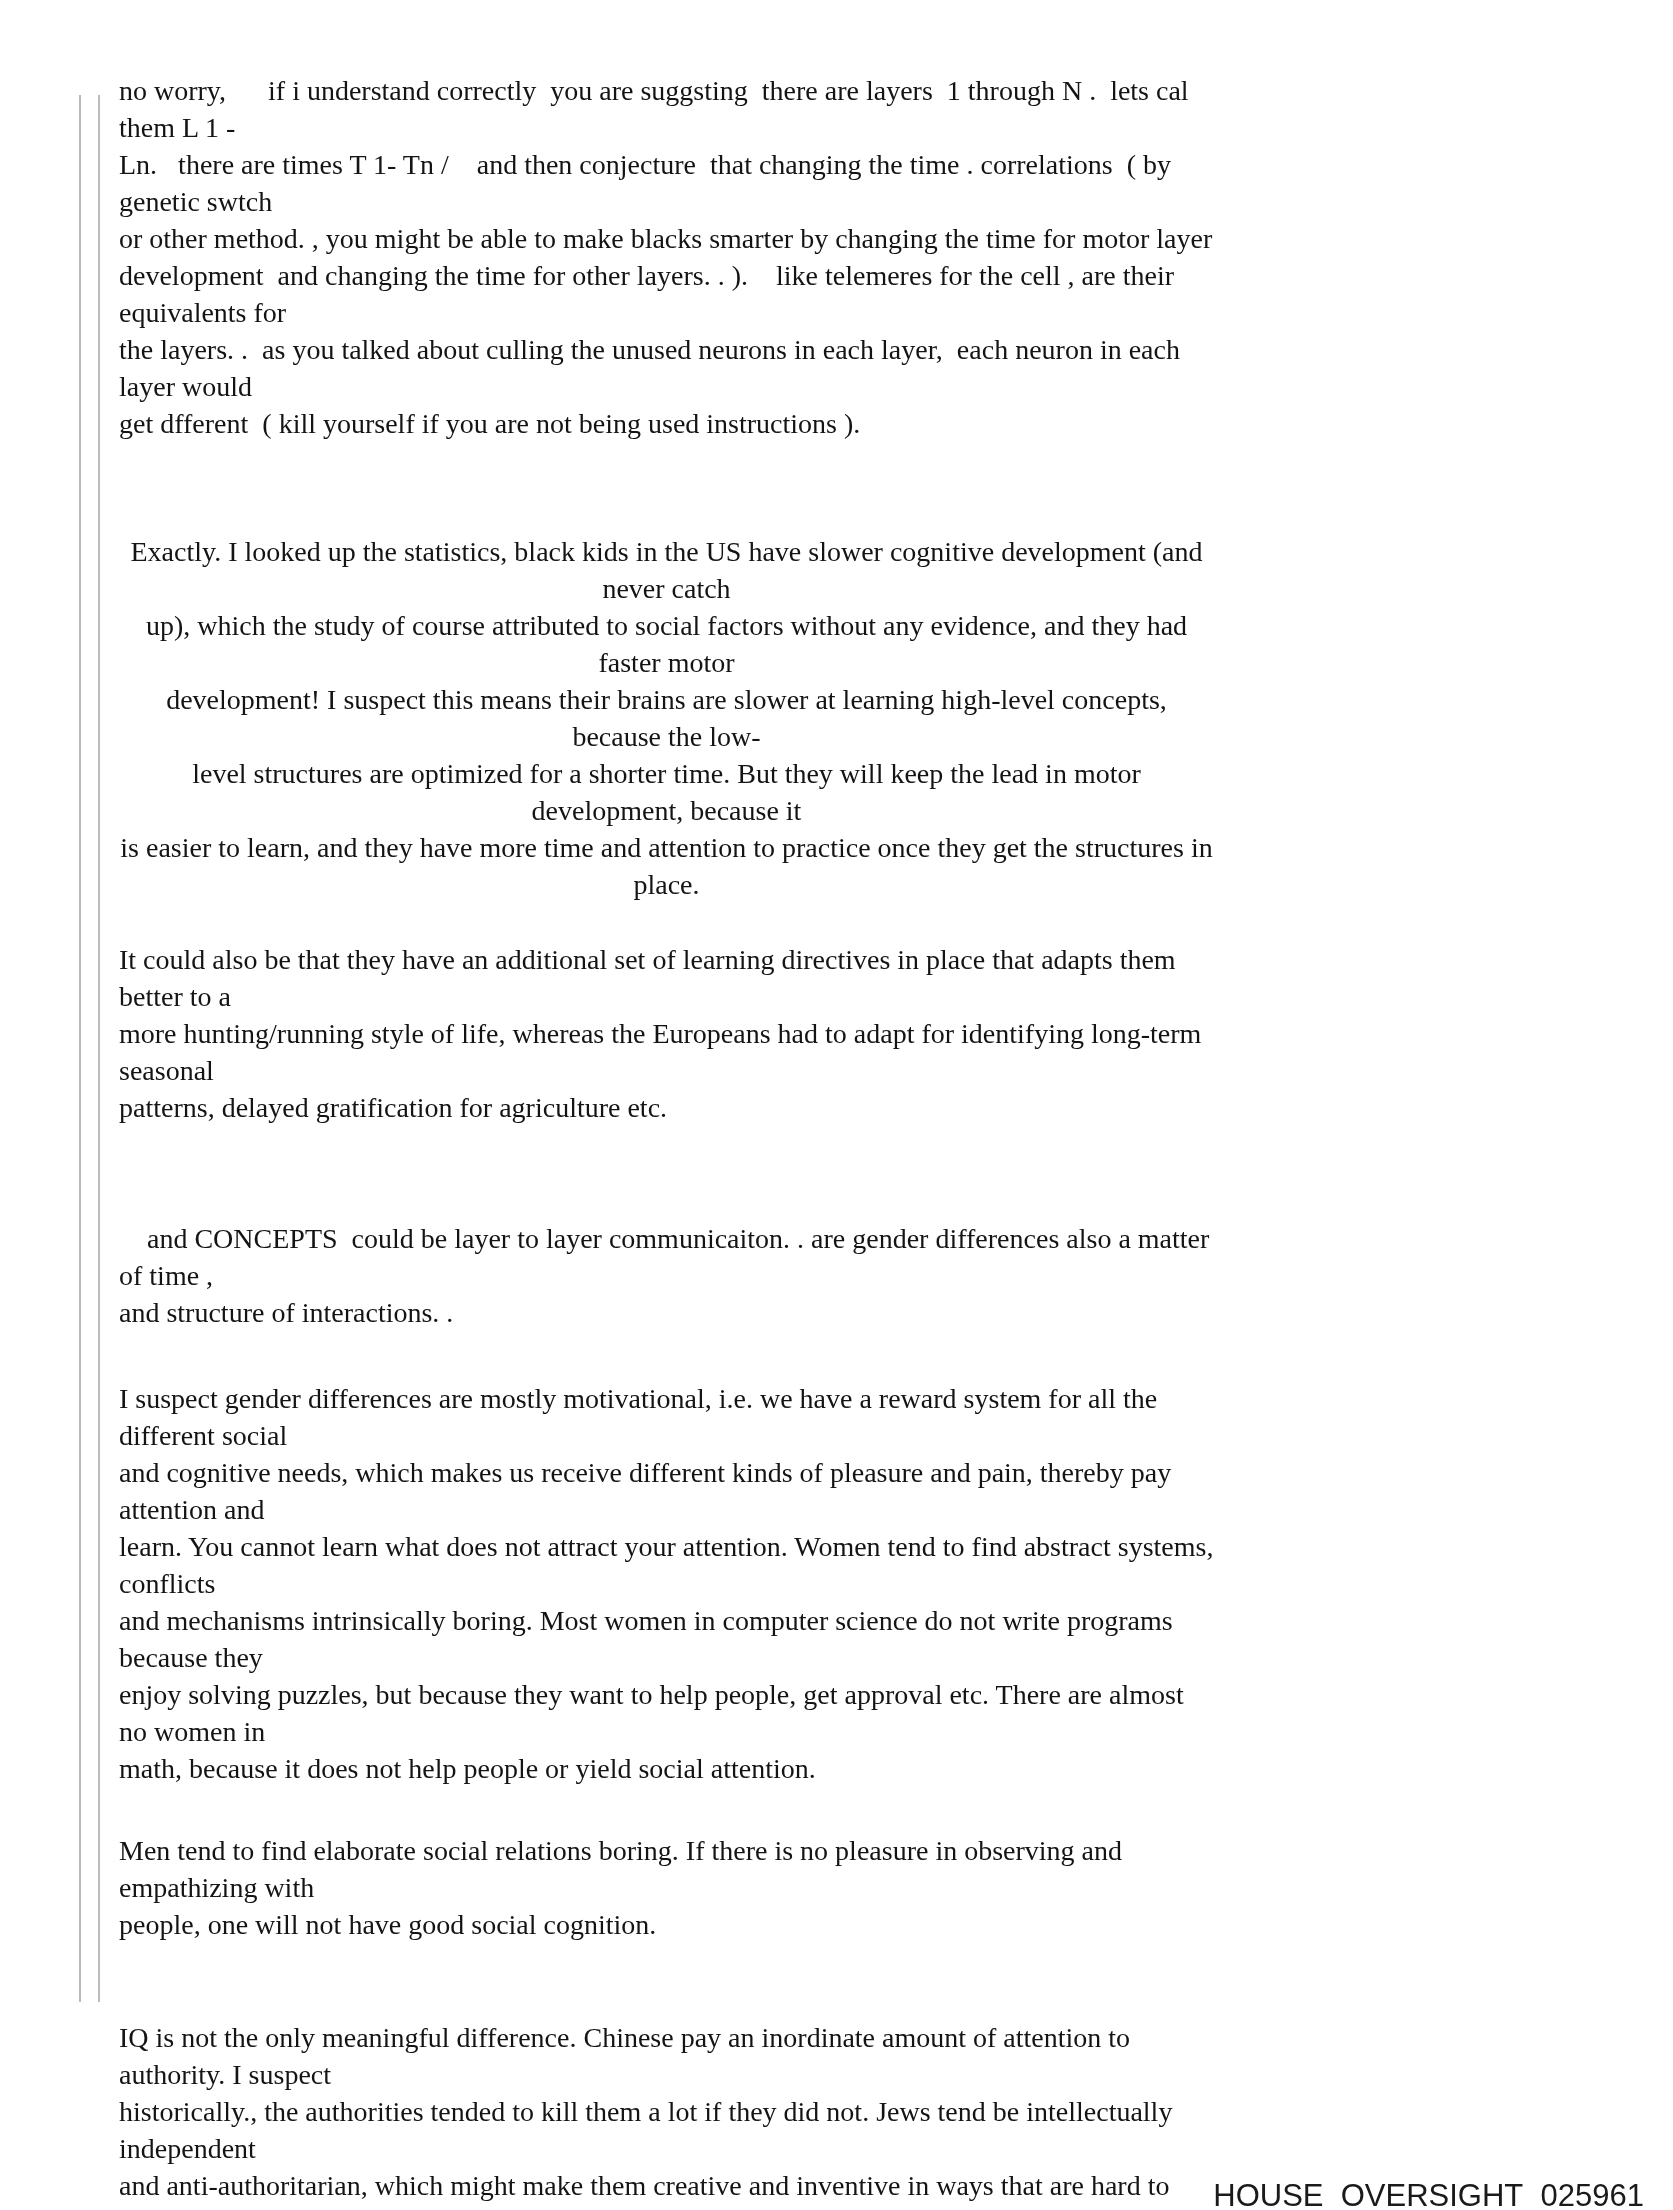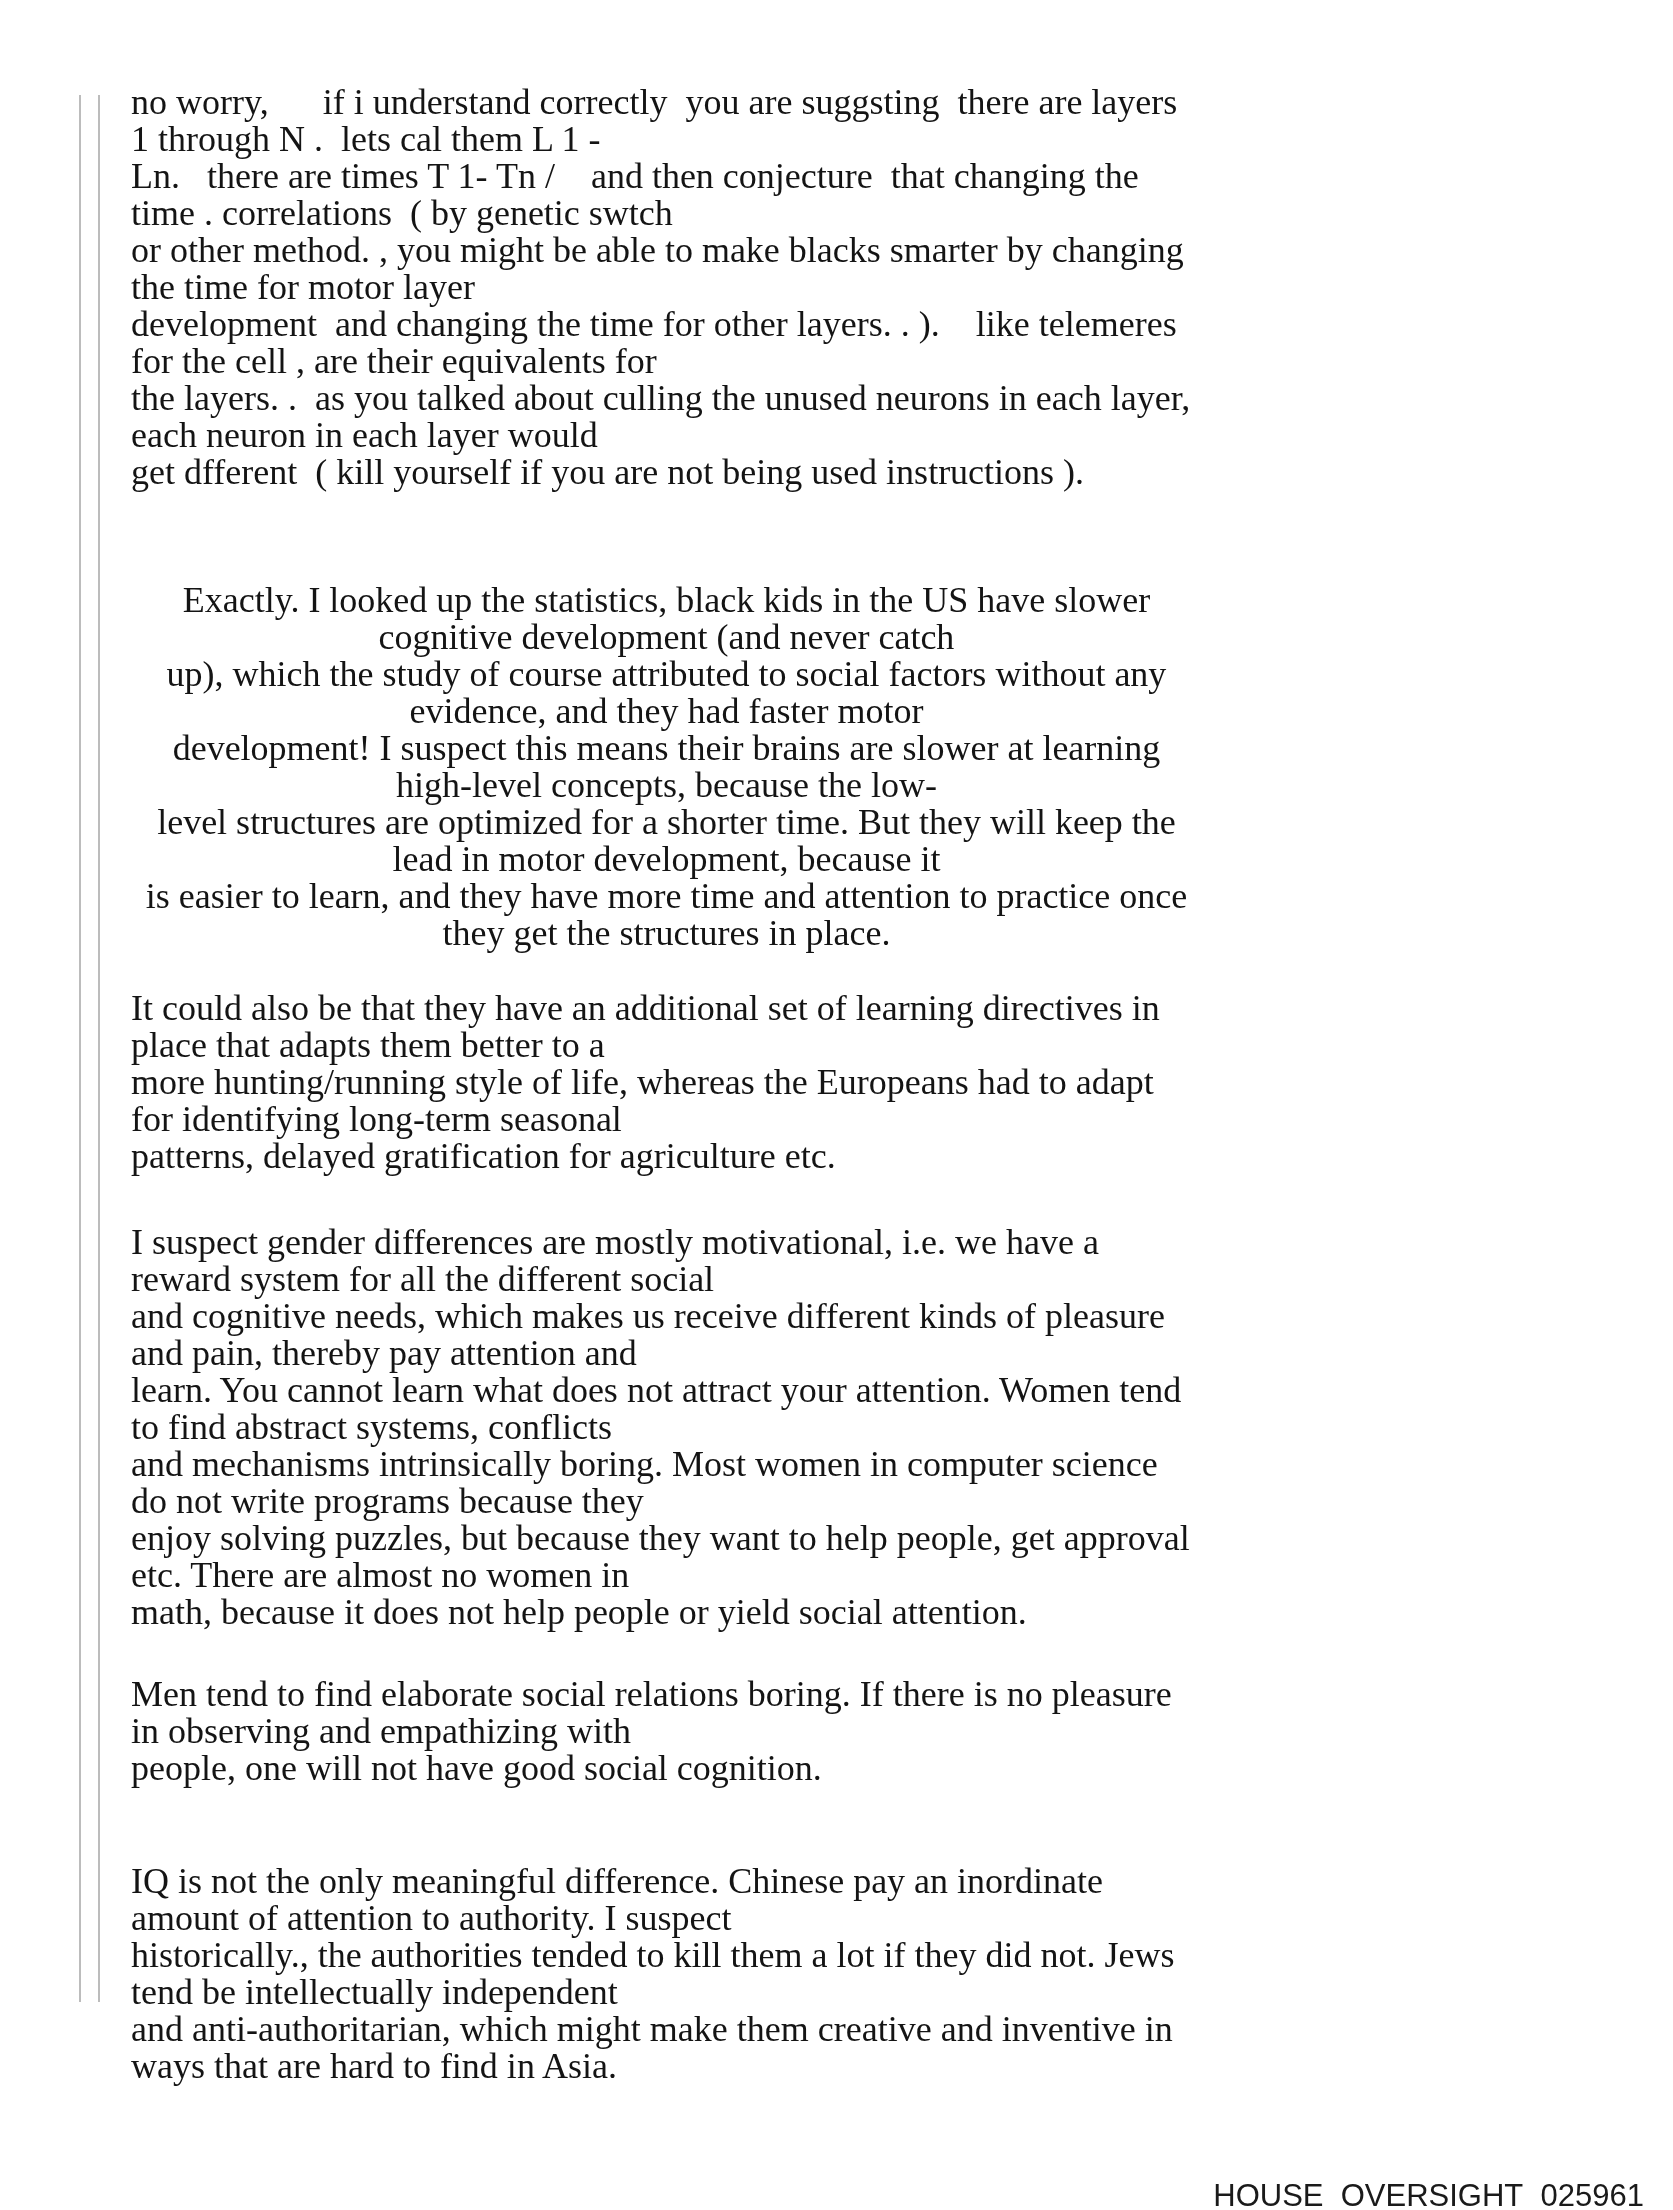--- a/index.html
+++ b/index.html
@@ -25,24 +25,24 @@
   }
   .quote-bar.outer { left: 79px; }
   .quote-bar.inner { left: 98px; }
   .email-body {
     position: absolute;
     left: 119px;
     top: 72px;
     width: 1095px;
   }
   .para {
-    font-size: 36px;
+    font-size: 28px;
     line-height: 37px;
     white-space: pre-wrap;
-    margin: 12px;
+    margin: 0;
   }
   .para.m-p2 { margin-top: 91px; text-align: center; }
   .para.m-p3 { margin-top: 38px; }
   .para.m-p4 { margin-top: 94px; }
   .para.m-p5 { margin-top: 49px; }
   .para.m-p6 { margin-top: 45px; }
   .para.m-p7 { margin-top: 76px; }
   .bates-stamp {
     position: absolute;
     right: 30px;
@@ -70,20 +70,22 @@
 the layers. .  as you talked about culling the unused neurons in each layer,  each neuron in each layer would
 get dfferent  ( kill yourself if you are not being used instructions ).</p>
     <p class="para m-p2">Exactly. I looked up the statistics, black kids in the US have slower cognitive development (and never catch
 up), which the study of course attributed to social factors without any evidence, and they had faster motor
 development! I suspect this means their brains are slower at learning high-level concepts, because the low-
 level structures are optimized for a shorter time. But they will keep the lead in motor development, because it
 is easier to learn, and they have more time and attention to practice once they get the structures in place.</p>
     <p class="para m-p3">It could also be that they have an additional set of learning directives in place that adapts them better to a
 more hunting/running style of life, whereas the Europeans had to adapt for identifying long-term seasonal
 patterns, delayed gratification for agriculture etc.</p>
+    <p class="para m-p4">    and CONCEPTS  could be layer to layer communicaiton. . are gender differences also a matter of time ,
+and structure of interactions. .</p>
     <p class="para m-p5">I suspect gender differences are mostly motivational, i.e. we have a reward system for all the different social
 and cognitive needs, which makes us receive different kinds of pleasure and pain, thereby pay attention and
 learn. You cannot learn what does not attract your attention. Women tend to find abstract systems, conflicts
 and mechanisms intrinsically boring. Most women in computer science do not write programs because they
 enjoy solving puzzles, but because they want to help people, get approval etc. There are almost no women in
 math, because it does not help people or yield social attention.</p>
     <p class="para m-p6">Men tend to find elaborate social relations boring. If there is no pleasure in observing and empathizing with
 people, one will not have good social cognition.</p>
     <p class="para m-p7">IQ is not the only meaningful difference. Chinese pay an inordinate amount of attention to authority. I suspect
 historically., the authorities tended to kill them a lot if they did not. Jews tend be intellectually independent

